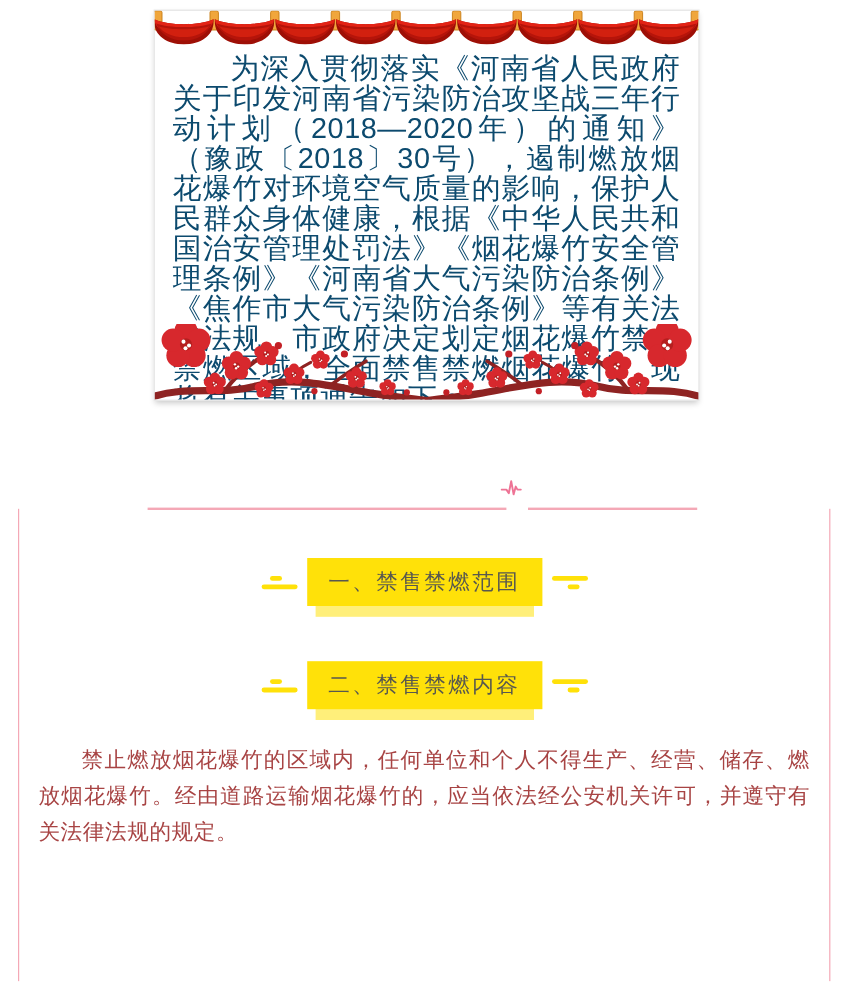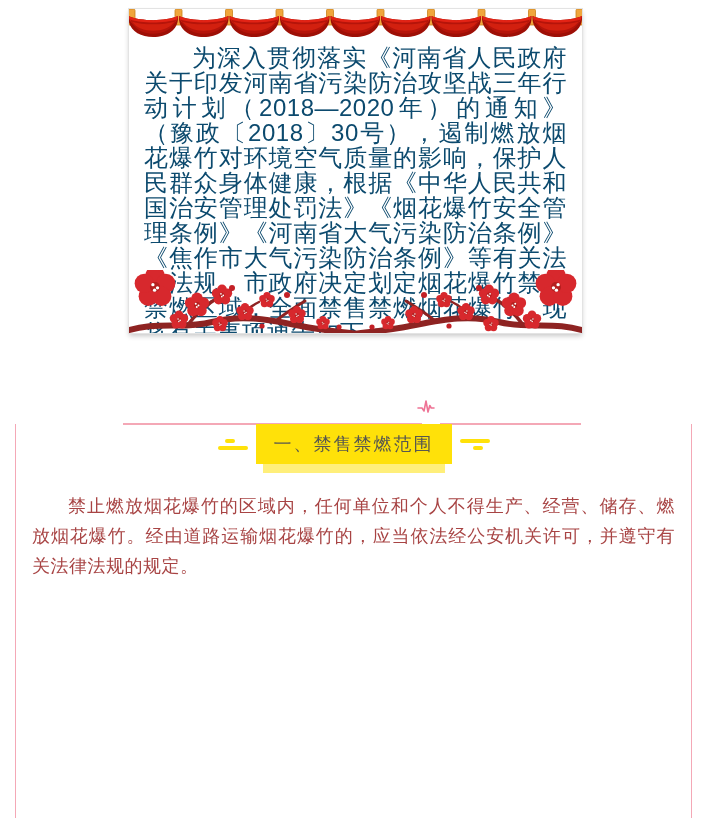--- a/index.html
+++ b/index.html
@@ -27,21 +27,21 @@
   .divider{position:absolute;left:0;top:0;width:709px;height:0;}
   .dline{position:absolute;top:423px;height:2px;background:#f4a8b6;}
   .dline.l{left:123px;width:299px;}
   .dline.r{left:440px;width:141px;}
   .pulse{position:absolute;left:417px;top:399px;width:18px;height:17px;}
 
   
   .content-box{
     position:absolute;left:15px;top:424px;width:677px;height:394px;
     border-left:1px solid #f4a8b6;border-right:1px solid #f4a8b6;
-    box-sizing:border-box;overflow:hidden;
+    box-sizing:border-box;padding-top:41px;overflow:hidden;
   }
   .section-header{position:relative;width:196px;height:40px;margin:0 auto;}
   .header-shadow{position:absolute;left:7px;right:7px;top:38px;height:11px;background:#ffef7a;}
   .header-box{
     position:relative;z-index:1;width:100%;height:40px;background:#ffe109;
     display:flex;align-items:center;justify-content:center;
   }
   .header-title{font-size:18px;color:#58584f;letter-spacing:2px;}
   .dash{position:absolute;height:4px;border-radius:2px;background:#ffe109;z-index:1;}
   .dash.l1{left:-31px;top:15px;width:10px;}
@@ -179,17 +179,27 @@
       <span class="dash l2"></span>
       <span class="dash r1"></span>
       <span class="dash r2"></span>
       <span class="header-shadow"></span>
       <div class="header-box">
         <span class="header-title">一、禁售禁燃范围</span>
       </div>
     </div>
 
 
+    <div class="section-header second">
+      <span class="dash l1"></span>
+      <span class="dash l2"></span>
+      <span class="dash r1"></span>
+      <span class="dash r2"></span>
+      <span class="header-shadow"></span>
+      <div class="header-box">
+        <span class="header-title">二、禁售禁燃内容</span>
+      </div>
+    </div>
 
     <p class="body-text">禁止燃放烟花爆竹的区域内，任何单位和个人不得生产、经营、储存、燃放烟花爆竹。经由道路运输烟花爆竹的，应当依法经公安机关许可，并遵守有关法律法规的规定。</p>
 
   </div>
 </div>
 
 </body></html>

